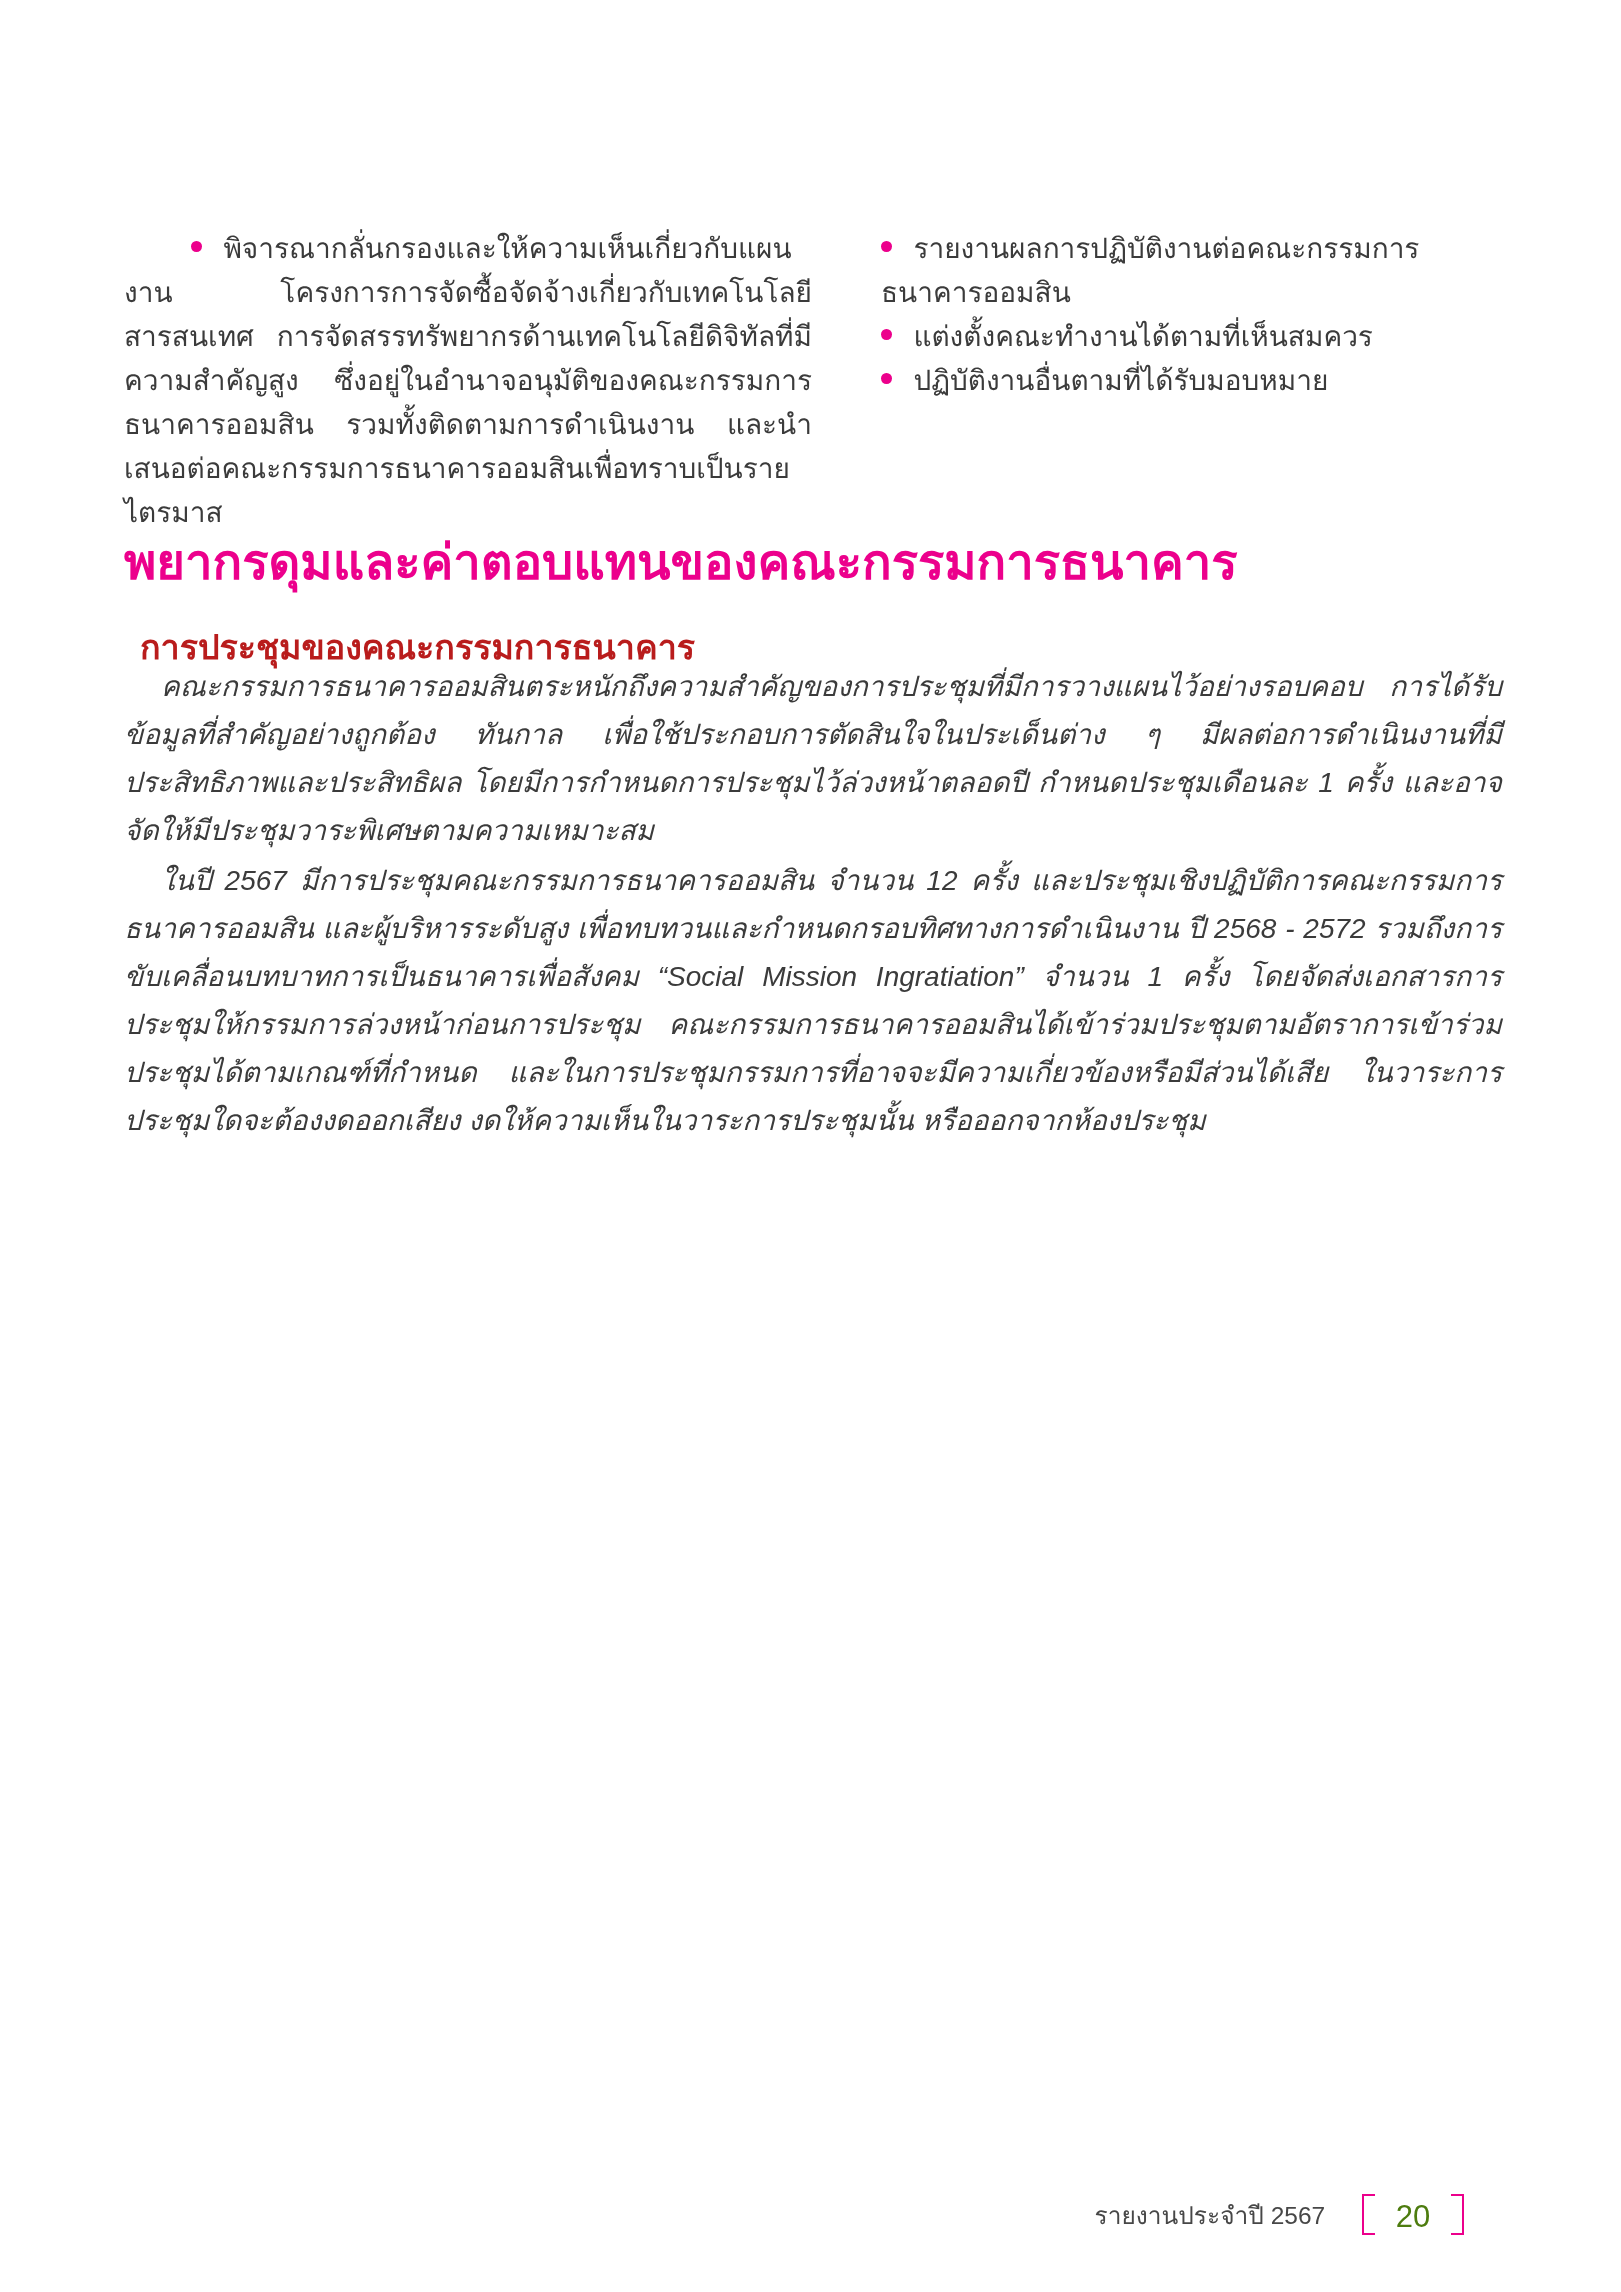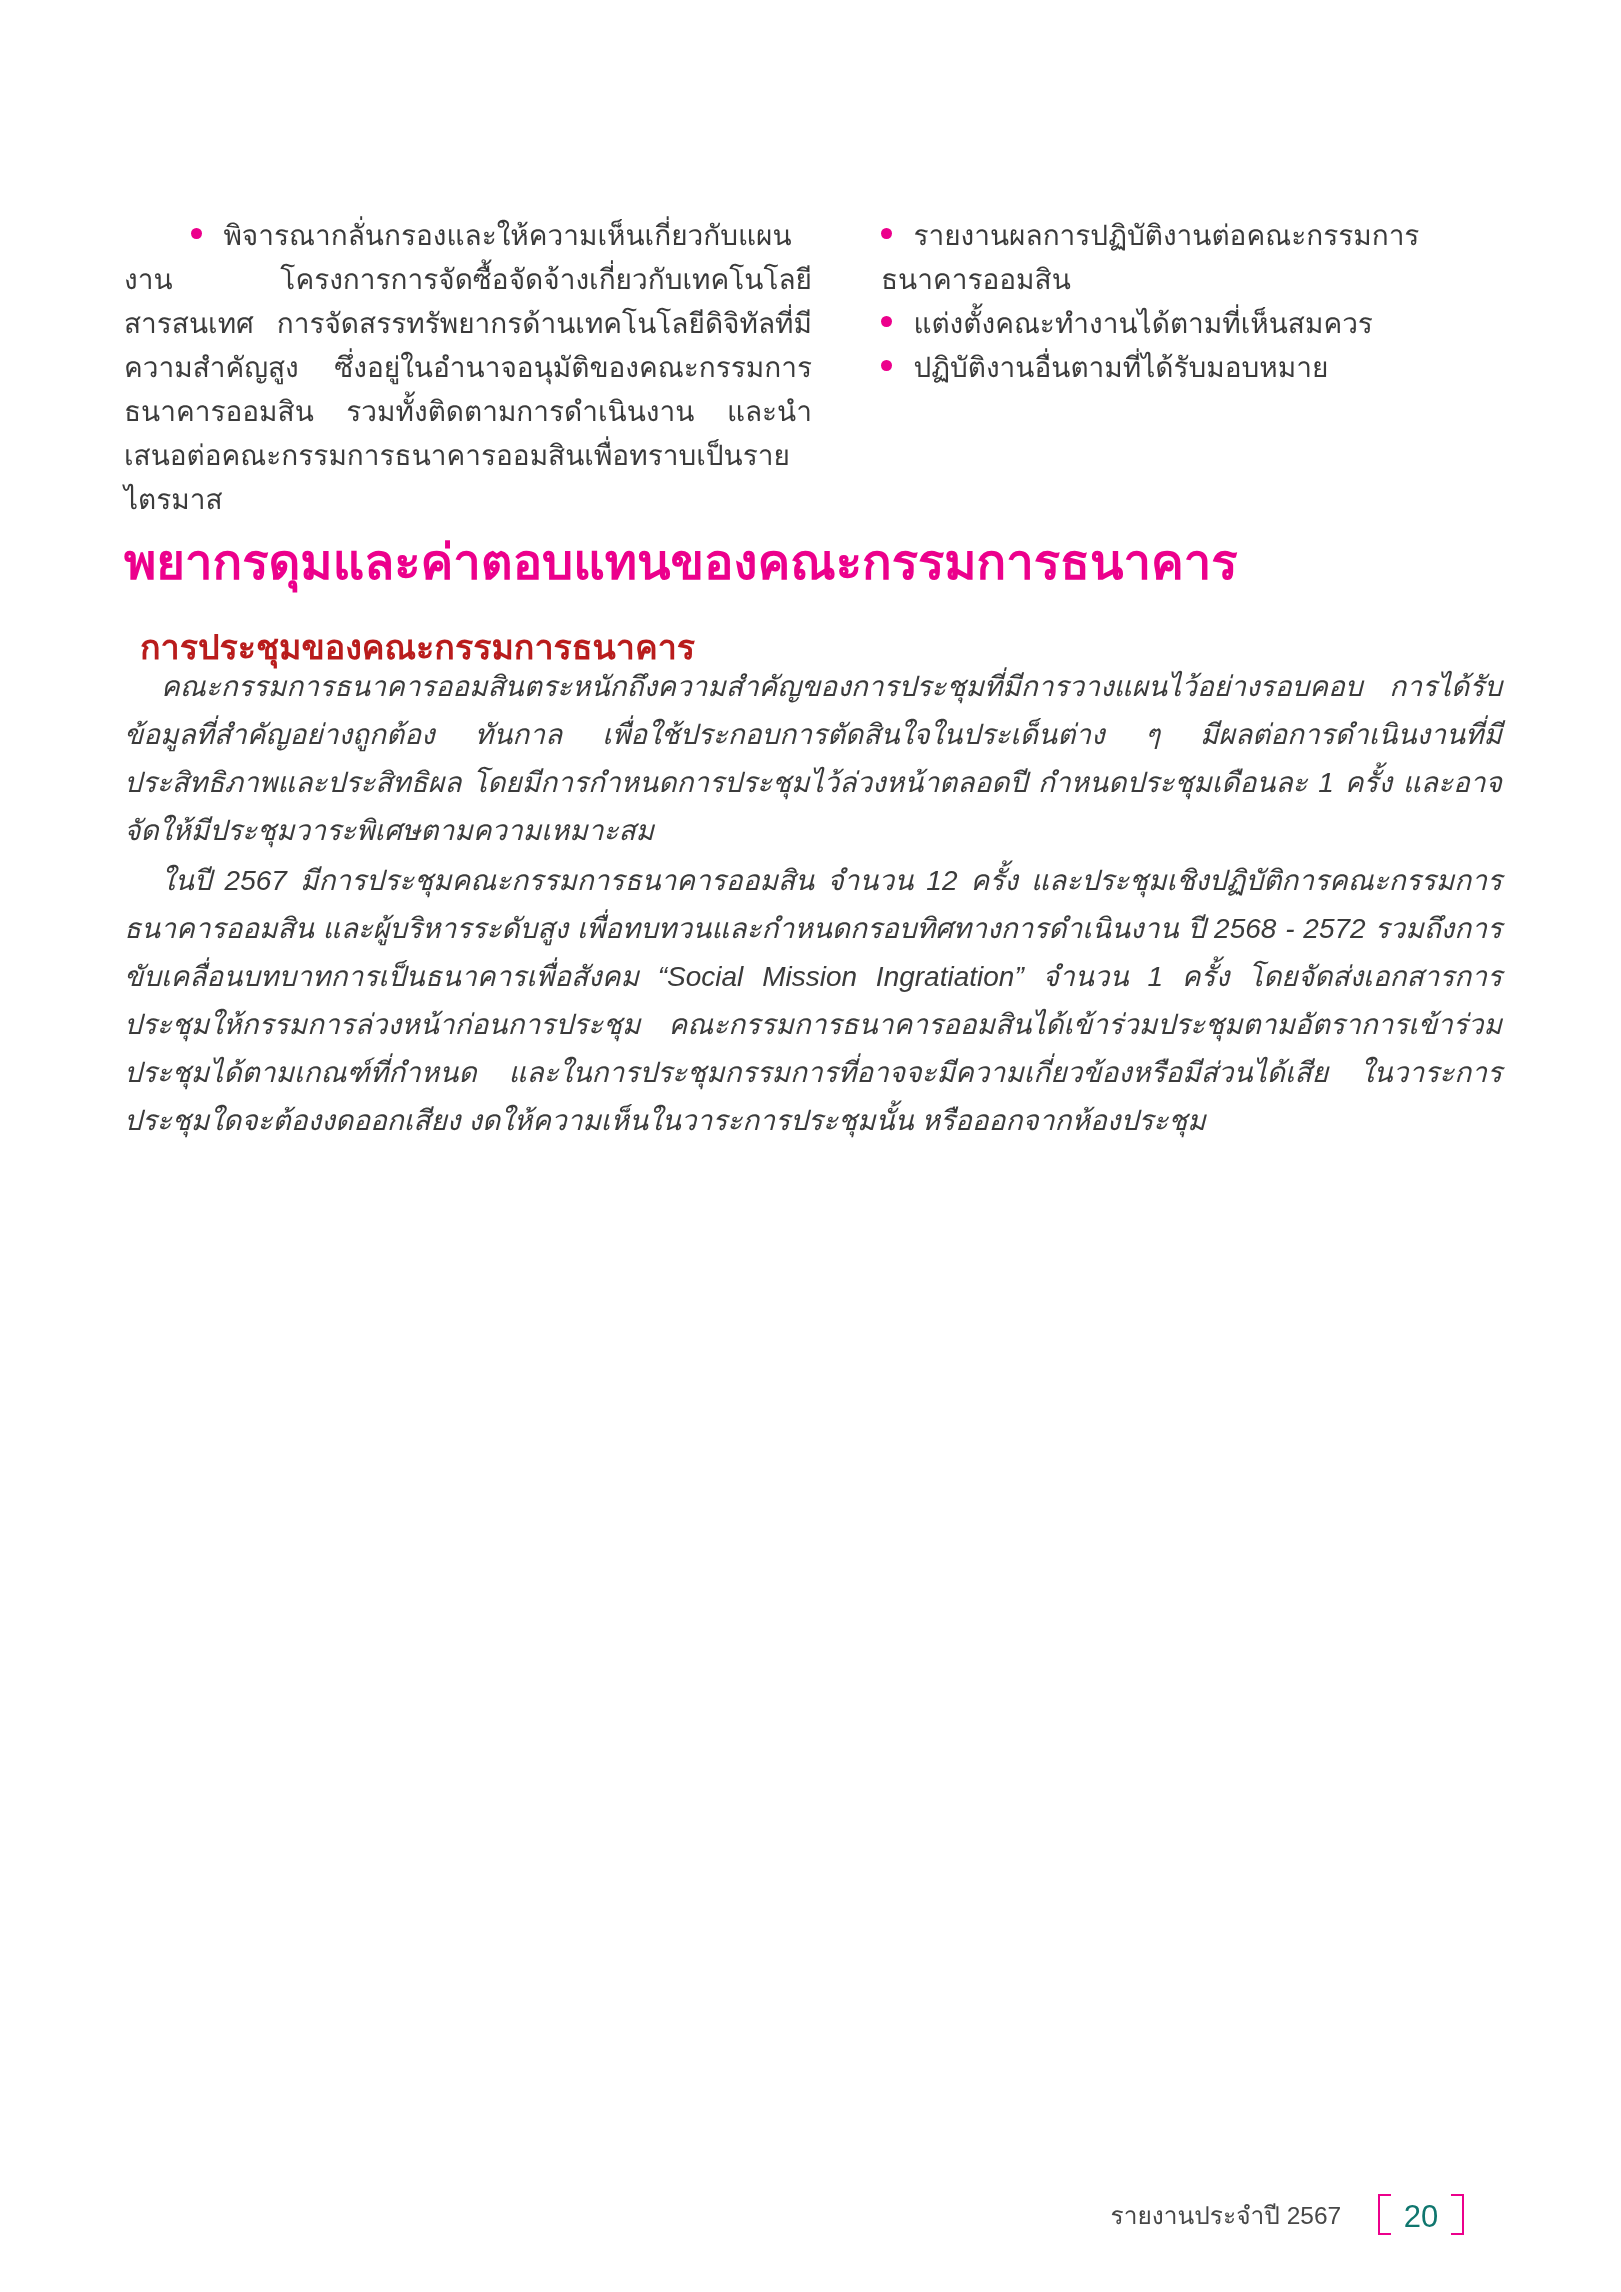--- a/index.html
+++ b/index.html
@@ -9,21 +9,21 @@
     height: 2293px;
     background: #ffffff;
     font-family: "Liberation Sans", sans-serif;
     color: #3b3b3b;
     overflow: hidden;
   }
 
   
   .top-bullets {
     position: absolute;
-    top: 214px;
+    top: 227px;
     left: 124px;
     width: 1368px;
     display: flex;
   }
   .col-l { width: 688px; margin-right: 69px; }
   .col-r { flex: 1; }
   .li {
     margin: 0;
     font-size: 28px;
     line-height: 44px;
@@ -107,22 +107,22 @@
     border-top: 2.9px solid #ec008c;
     border-bottom: 2.9px solid #ec008c;
   }
   .bk-r {
     border-right: 2.9px solid #ec008c;
     border-top: 2.9px solid #ec008c;
     border-bottom: 2.9px solid #ec008c;
   }
   .pageno {
     font-size: 31px;
-    color: #0f766e;
-    margin: 0 13px;
+    color: #4d7c0f;
+    margin: 0 21px;
   }
 </style>
 </head>
 <body>
 
 <div class="page">
 
   <section class="top-bullets">
     <div class="col-l">
       <p class="li">

